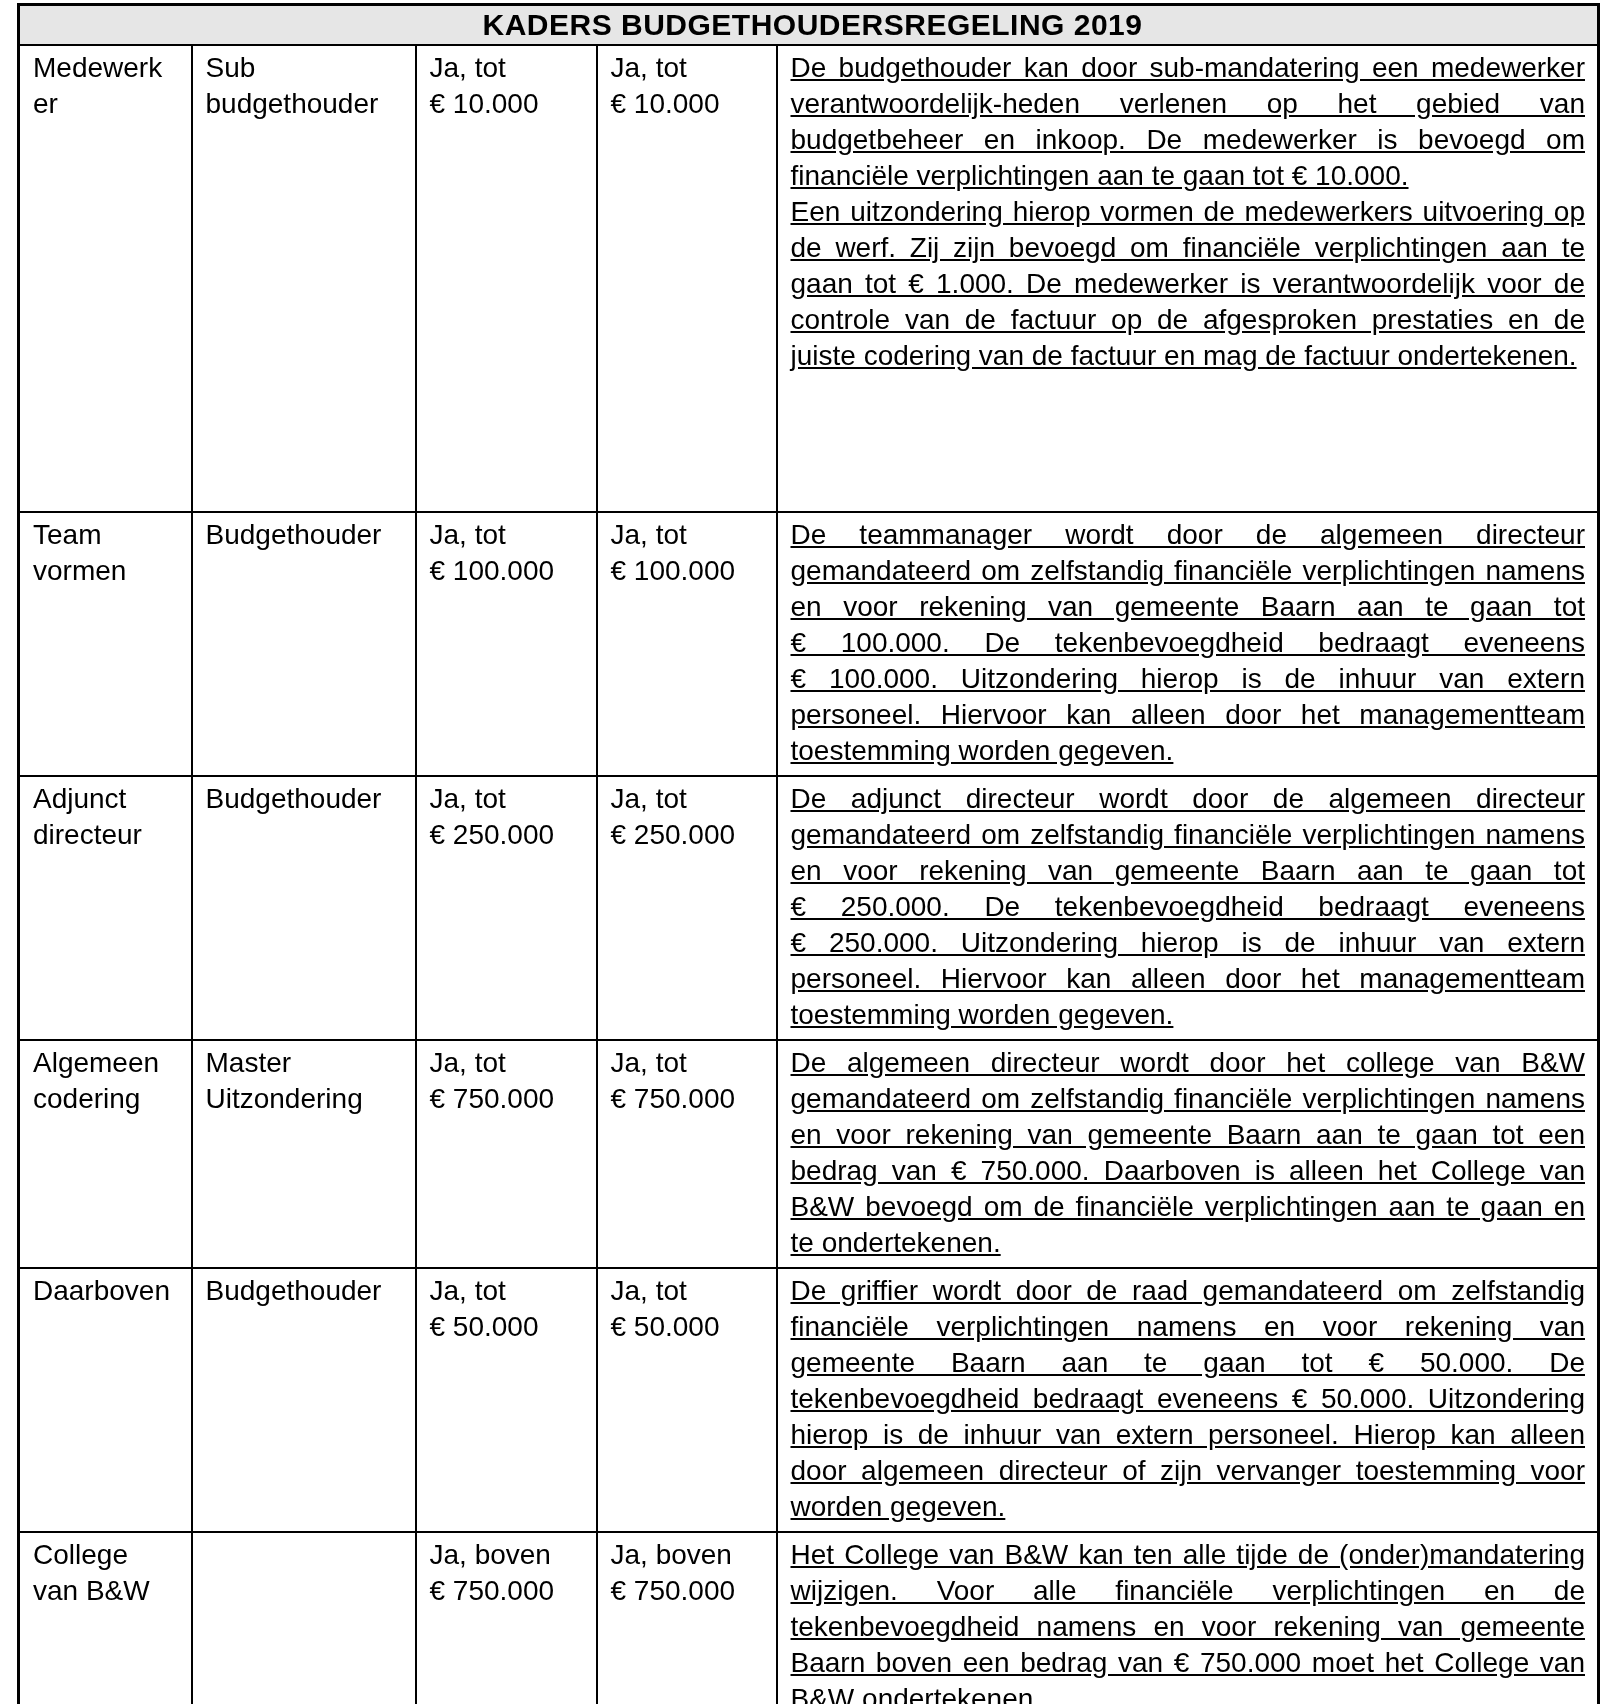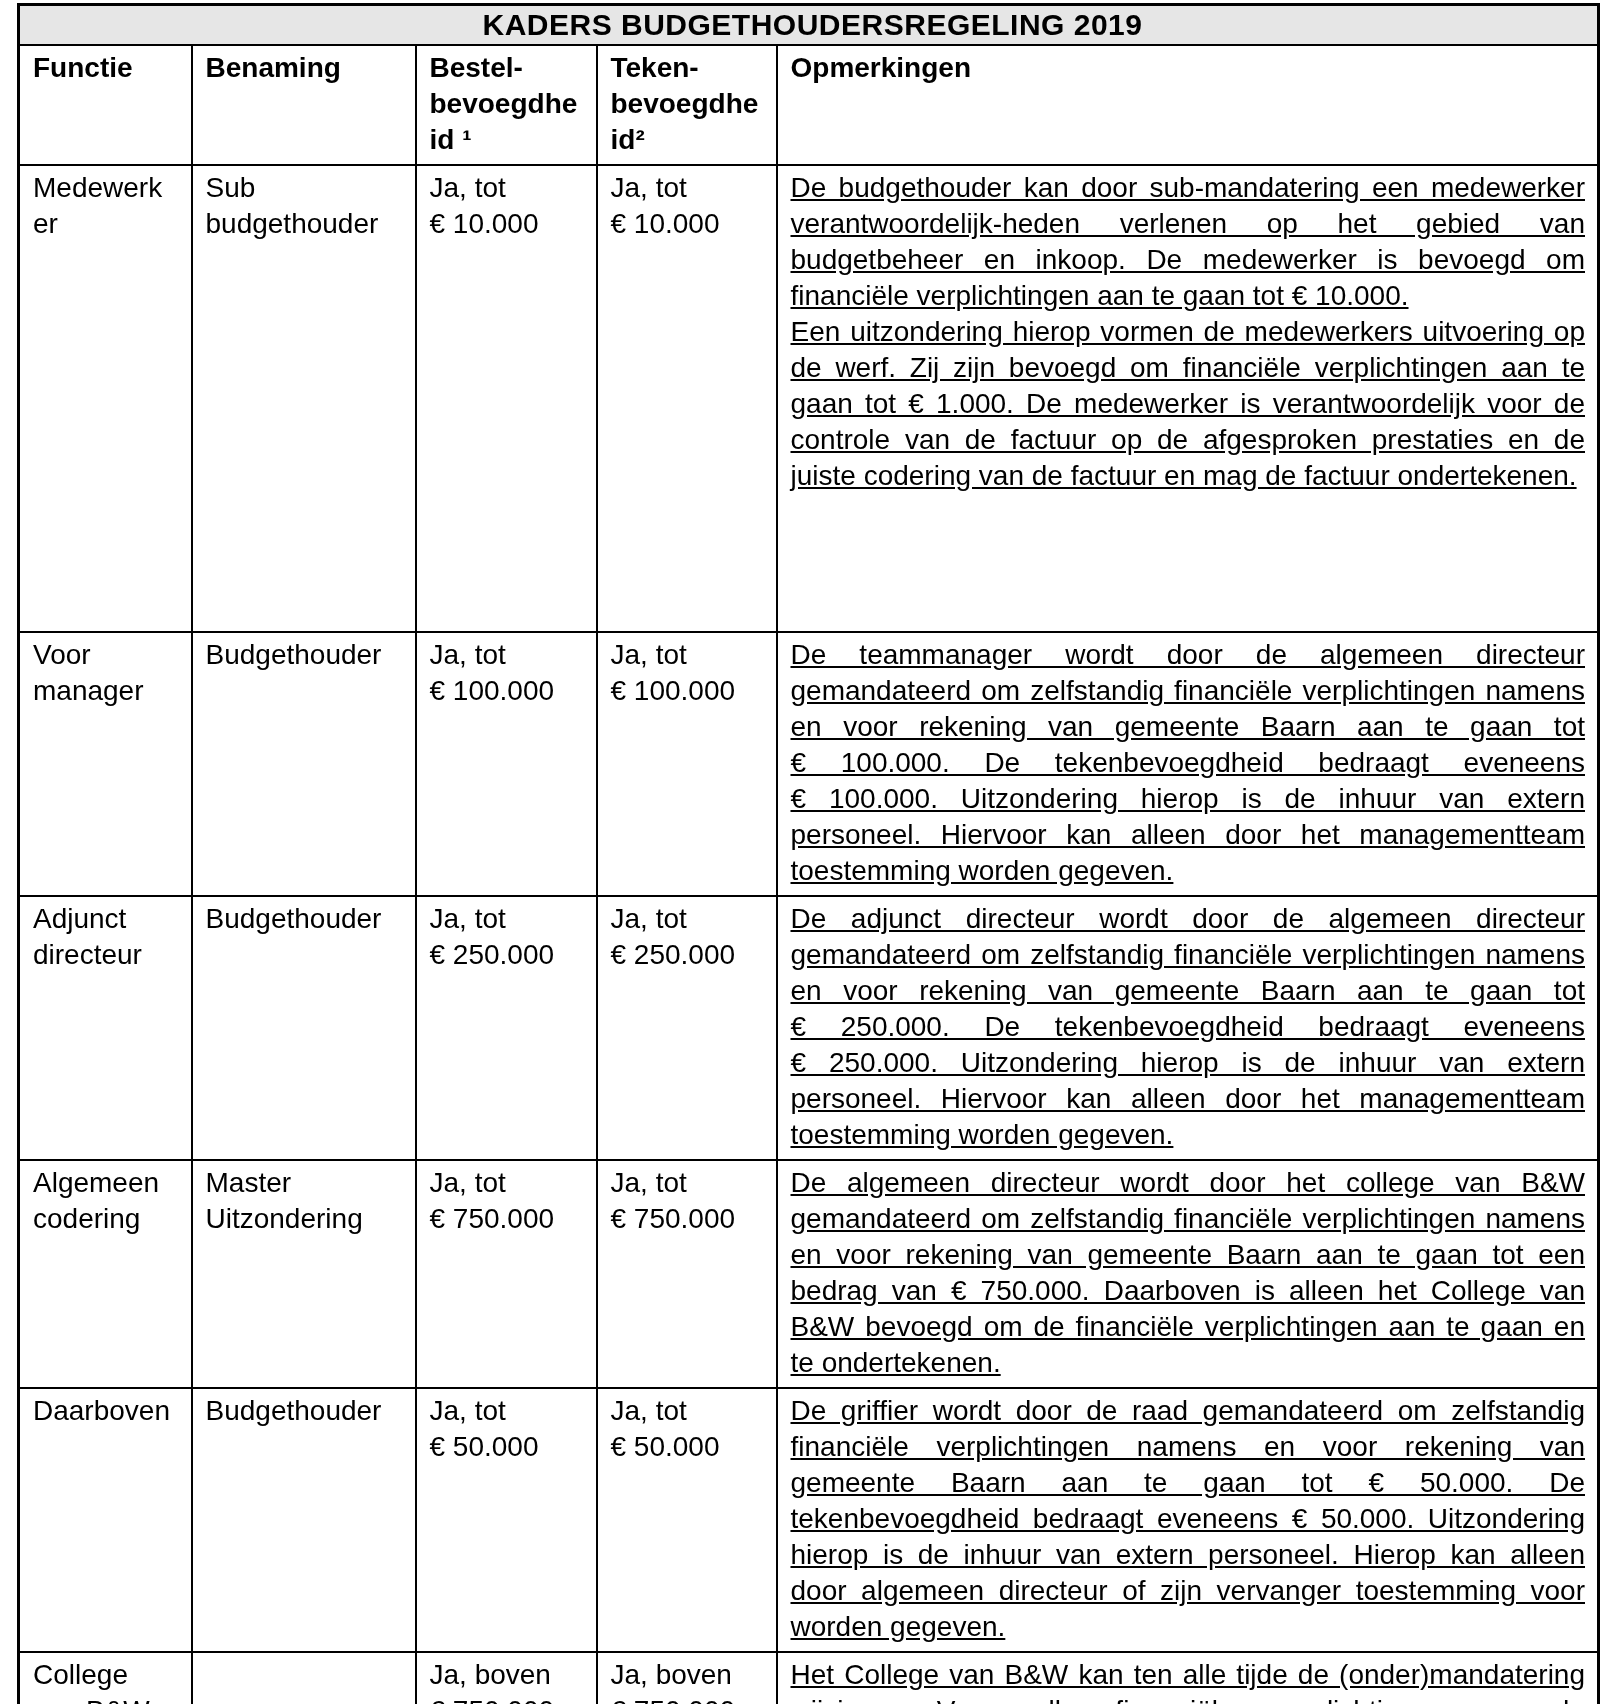--- a/index.html
+++ b/index.html
@@ -83,27 +83,20 @@
       <col class="c-functie">
       <col class="c-benaming">
       <col class="c-bestel">
       <col class="c-teken">
       <col class="c-opm">
     </colgroup>
     <thead>
       <tr class="title-row">
         <th colspan="5">KADERS BUDGETHOUDERSREGELING 2019</th>
       </tr>
-      <tr class="header-row">
-        <th class="wrap-any">Functie</th>
-        <th class="wrap-any">Benaming</th>
-        <th class="wrap-any">Bestel-bevoegdheid ¹</th>
-        <th class="wrap-any">Teken-bevoegdheid²</th>
-        <th>Opmerkingen</th>
-      </tr>
     </thead>
     <tbody>
 
       <tr class="r1">
         <td class="wrap-any">Medewerker</td>
         <td class="benaming-offset">Sub budgethouder</td>
         <td>
           <div>Ja, tot</div>
           <div>€&nbsp;10.000</div>
         </td>
@@ -111,21 +104,21 @@
           <div>Ja, tot</div>
           <div>€&nbsp;10.000</div>
         </td>
         <td class="cell-opm">
           <p>De budgethouder kan door sub-mandatering een medewerker verantwoordelijk-heden verlenen op het gebied van budgetbeheer en inkoop. De medewerker is bevoegd om financiële verplichtingen aan te gaan tot €&nbsp;10.000.</p>
           <p>Een uitzondering hierop vormen de medewerkers uitvoering op de werf. Zij zijn bevoegd om financiële verplichtingen aan te gaan tot €&nbsp;1.000. De medewerker is verantwoordelijk voor de controle van de factuur op de afgesproken prestaties en de juiste codering van de factuur en mag de factuur ondertekenen.</p>
         </td>
       </tr>
 
       <tr class="r2">
-        <td class="wrap-any">Voor manager</td>
+        <td class="wrap-any">Team vormen</td>
         <td>Budgethouder</td>
         <td>
           <div>Ja, tot</div>
           <div>€&nbsp;100.000</div>
         </td>
         <td>
           <div>Ja, tot</div>
           <div>€&nbsp;100.000</div>
         </td>
         <td class="cell-opm">

